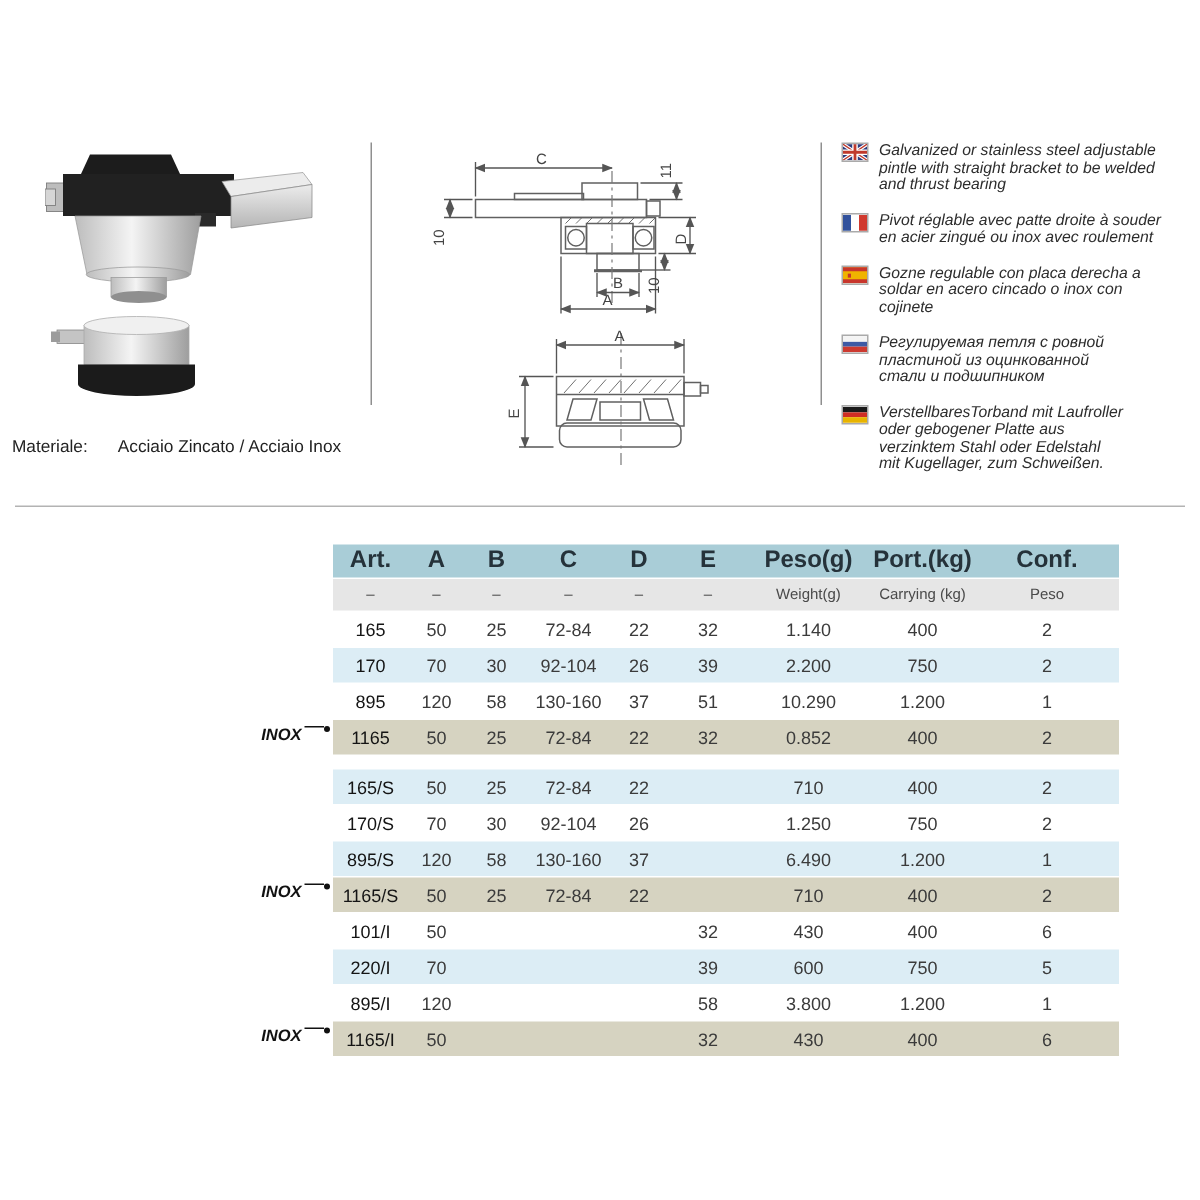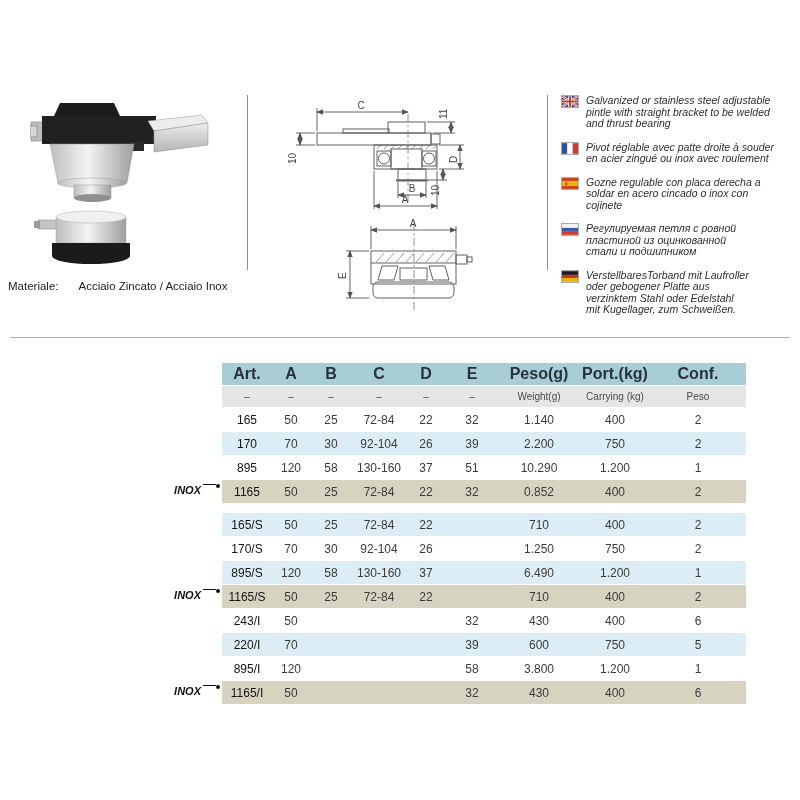--- a/index.html
+++ b/index.html
@@ -1,21 +1,21 @@
 <!DOCTYPE html>
 <html><head>
 <meta charset="utf-8">
 <style>
   html,body{margin:0;padding:0;background:#fff;}
   .page{position:relative;width:800px;height:800px;background:#fff;overflow:hidden;
         font-family:"Liberation Sans",sans-serif;}
 
   
   .photo-wrap{position:absolute;left:30px;top:95px;width:185px;height:185px;}
-  .materiale{position:absolute;left:8px;top:280px;font-size:11.5px;color:#222;display:flex;gap:20px;white-space:nowrap;}
+  .materiale{position:absolute;left:8px;top:292px;font-size:11.5px;color:#222;display:flex;gap:20px;white-space:nowrap;}
   .vdiv{position:absolute;top:95px;width:1px;height:175px;background:#8f8f8f;}
   .vdiv-1{left:247px;}
   .vdiv-2{left:547px;}
   .hdiv{position:absolute;left:10px;top:337px;width:780px;height:1px;background:#b3b3b3;}
 
   .drawing-side{position:absolute;left:283px;top:88px;}
   .drawing-cup{position:absolute;left:330px;top:216px;}
   .dim-label{font-size:10px;fill:#444;font-family:"Liberation Sans",sans-serif;}
 
   
@@ -336,21 +336,21 @@
           <div class="tcell c1">50</div>
           <div class="tcell c2">25</div>
           <div class="tcell c3">72-84</div>
           <div class="tcell c4">22</div>
           <div class="tcell c5"></div>
           <div class="tcell c6">710</div>
           <div class="tcell c7">400</div>
           <div class="tcell c8">2</div>
         </div>
         <div class="trow plain">
-          <div class="tcell c0">243/I</div>
+          <div class="tcell c0">101/I</div>
           <div class="tcell c1">50</div>
           <div class="tcell c2"></div>
           <div class="tcell c3"></div>
           <div class="tcell c4"></div>
           <div class="tcell c5">32</div>
           <div class="tcell c6">430</div>
           <div class="tcell c7">400</div>
           <div class="tcell c8">6</div>
         </div>
         <div class="trow blue">

